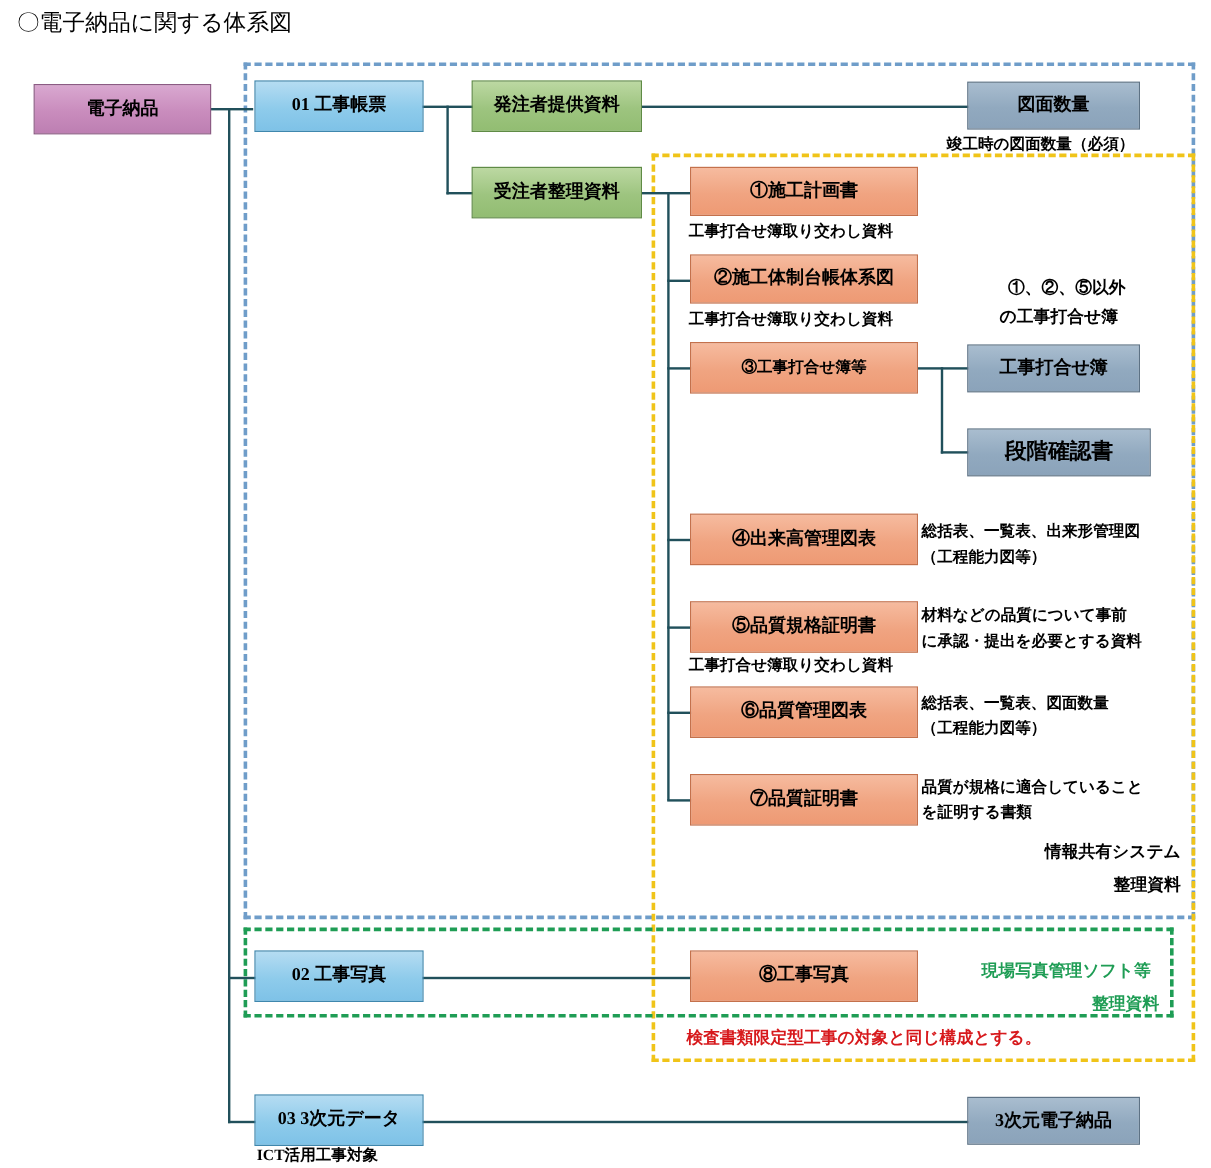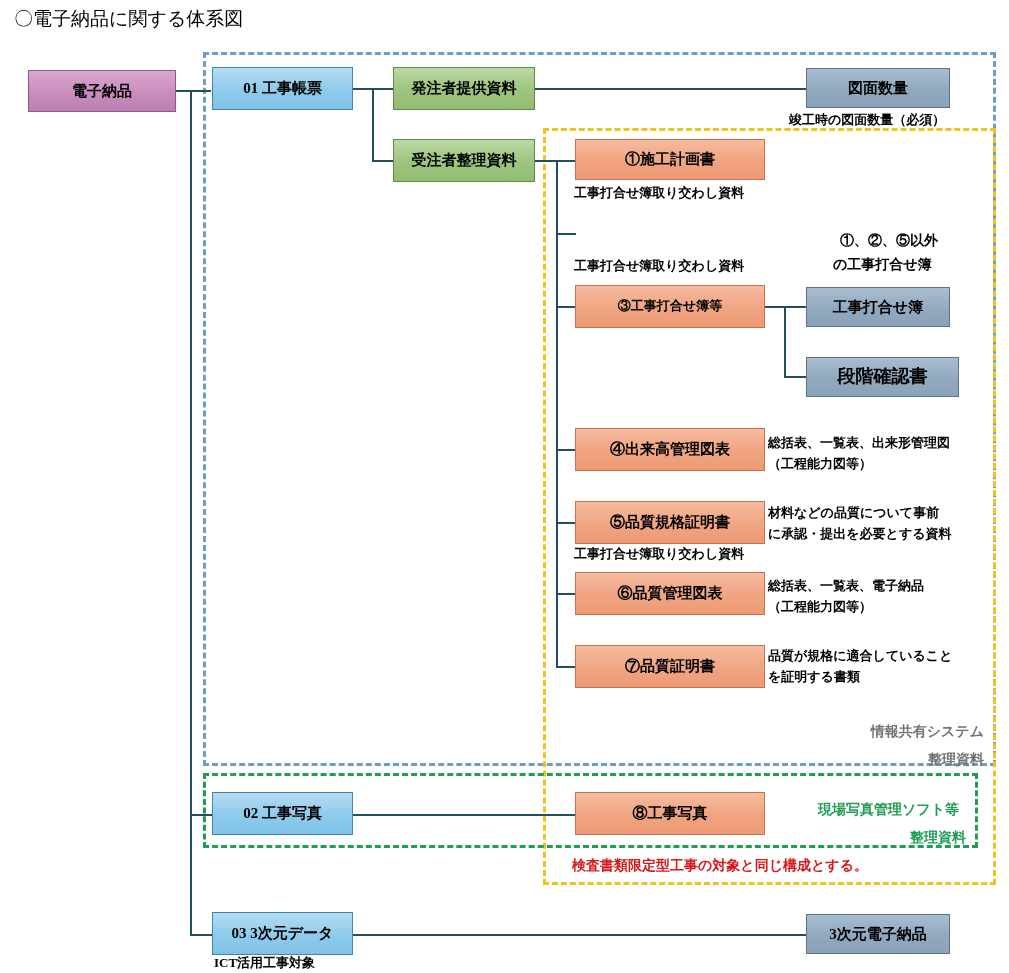--- a/index.html
+++ b/index.html
@@ -45,21 +45,21 @@
   .frame.yellow { border: 3px dashed #f0c419; }
   .frame.greenf { border: 3px dashed #1f9d55; }
 
   
   .note {
     position: absolute; font-weight: bold; color: #000000;
     line-height: 1.22; white-space: nowrap;
   }
   .note.sm   { font-size: 13px; }
   .note.md   { font-size: 14px; }
-  .note.blue  { color: #737373; margin-top: 21px; }
+  .note.blue  { color: #000000; }
   .note.green { color: #1f9d55; }
   .note.red   { color: #d7191c; }
   .note.right { text-align: right; }
 </style>
 </head>
 <body>
 
 <div id="canvas">
 
   <div class="page-title">〇電子納品に関する体系図</div>
@@ -105,20 +105,21 @@
   <div class="box lblue" style="left:212px; top:912px; width:141px; height:43px; font-size:15px;">03 3次元データ</div>
 
   <div class="box green" style="left:393px; top:67px;  width:142px; height:43px; font-size:15px;">発注者提供資料</div>
 
   <div class="box green" style="left:393px; top:139px; width:142px; height:43px; font-size:15px;">受注者整理資料</div>
 
   <div class="box slate" style="left:806px; top:68px;  width:144px; height:40px; font-size:15px;">図面数量</div>
 
   <div class="box orange" style="left:575px; top:139px; width:190px; height:41px; font-size:15px;">①施工計画書</div>
 
+  <div class="box orange" style="left:575px; top:212px; width:190px; height:41px; font-size:15px;">②施工体制台帳体系図</div>
 
   <div class="box orange" style="left:575px; top:285px; width:190px; height:43px; font-size:13px;">③工事打合せ簿等</div>
 
   <div class="box orange" style="left:575px; top:428px; width:190px; height:43px; font-size:15px;">④出来高管理図表</div>
 
   <div class="box orange" style="left:575px; top:501px; width:190px; height:43px; font-size:15px;">⑤品質規格証明書</div>
 
   <div class="box orange" style="left:575px; top:645px; width:190px; height:43px; font-size:15px;">⑦品質証明書</div>
 
   <div class="box orange" style="left:575px; top:572px; width:190px; height:43px; font-size:15px;">⑥品質管理図表</div>
@@ -141,21 +142,21 @@
 
   <div class="note md" style="left:840px; top:232px;">①、②、⑤以外</div>
   <div class="note md" style="left:833px; top:256px;">の工事打合せ簿</div>
 
   <div class="note sm" style="left:768px; top:435px;">総括表、一覧表、出来形管理図</div>
   <div class="note sm" style="left:768px; top:456px;">（工程能力図等）</div>
 
   <div class="note sm" style="left:768px; top:505px;">材料などの品質について事前</div>
   <div class="note sm" style="left:768px; top:526px;">に承認・提出を必要とする資料</div>
 
-  <div class="note sm" style="left:768px; top:578px;">総括表、一覧表、電子納品</div>
+  <div class="note sm" style="left:768px; top:578px;">総括表、一覧表、図面数量</div>
   <div class="note sm" style="left:768px; top:599px;">（工程能力図等）</div>
 
   <div class="note sm" style="left:768px; top:648px;">品質が規格に適合していること</div>
   <div class="note sm" style="left:768px; top:669px;">を証明する書類</div>
 
   <div class="note md blue right" style="left:760px; top:702px; width:224px;">情報共有システム</div>
   <div class="note md blue right" style="left:760px; top:730px; width:224px;">整理資料</div>
 
   <div class="note md green right" style="left:733px; top:801px; width:226px;">現場写真管理ソフト等</div>
   <div class="note md green right" style="left:740px; top:829px; width:226px;">整理資料</div>

